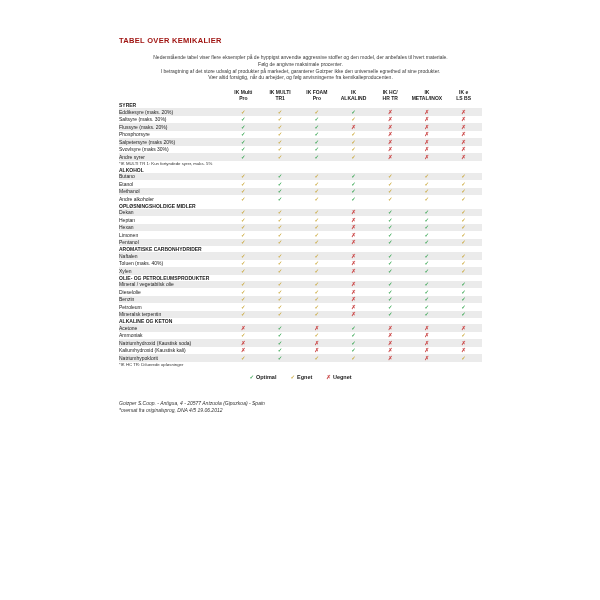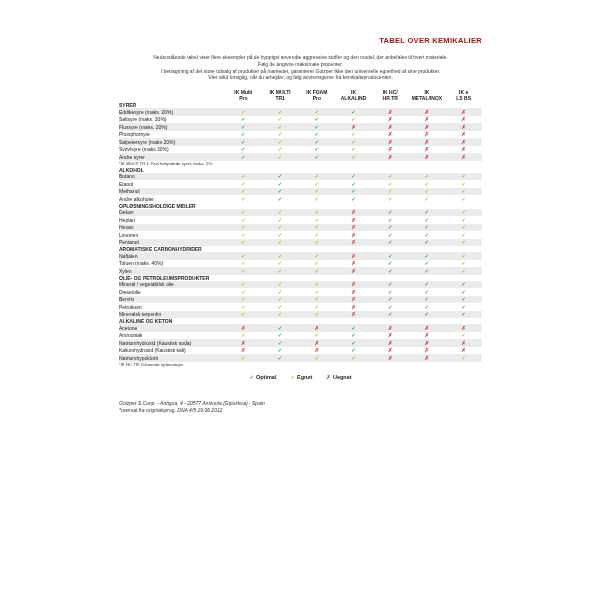--- a/index.html
+++ b/index.html
@@ -2,21 +2,21 @@
 <html style="--c-title: #A01613; --c-optimal: #31A24C; --c-egnet: #C9A636; --c-uegnet: #CC4B4B; --c-stripe: #EBEBEB;"><head>
 <meta charset="utf-8">
 <style>
   html,body{margin:0;padding:0;background:#ffffff;}
   .sheet{
     position:relative;width:600px;height:600px;background:#ffffff;overflow:hidden;
     font-family:"Liberation Sans",sans-serif;color:#222;
   }
   .content{position:absolute;left:119px;top:36px;width:363px;}
   .title{
-    text-align:right;font-weight:bold;font-size:7.5px;letter-spacing:.3px;
+    text-align:left;font-weight:bold;font-size:7.5px;letter-spacing:.3px;
     color:var(--c-title,#A01613);margin-bottom:9px;
   }
   .intro{ text-align:center;font-size:5px;line-height:6.8px;color:#3a3a3a;margin-bottom:8px;}
   table.chem{border-collapse:collapse;table-layout:fixed;width:363px;font-size:5px;}
   table.chem th,table.chem td{padding:0;vertical-align:middle;}
   thead th{font-weight:bold;font-size:5px;line-height:6px;text-align:center;padding-bottom:3px;}
   td.label{font-size:5px;text-align:left;padding-left:2px;height:7.5px;white-space:nowrap;overflow:hidden;}
   td.mark{text-align:center;height:7.5px;}
   tr.alt td{background:#ebebeb;}
   td.section-name{font-weight:bold;font-size:5px;padding:8px 0 1px 0;background:#fff !important;}

